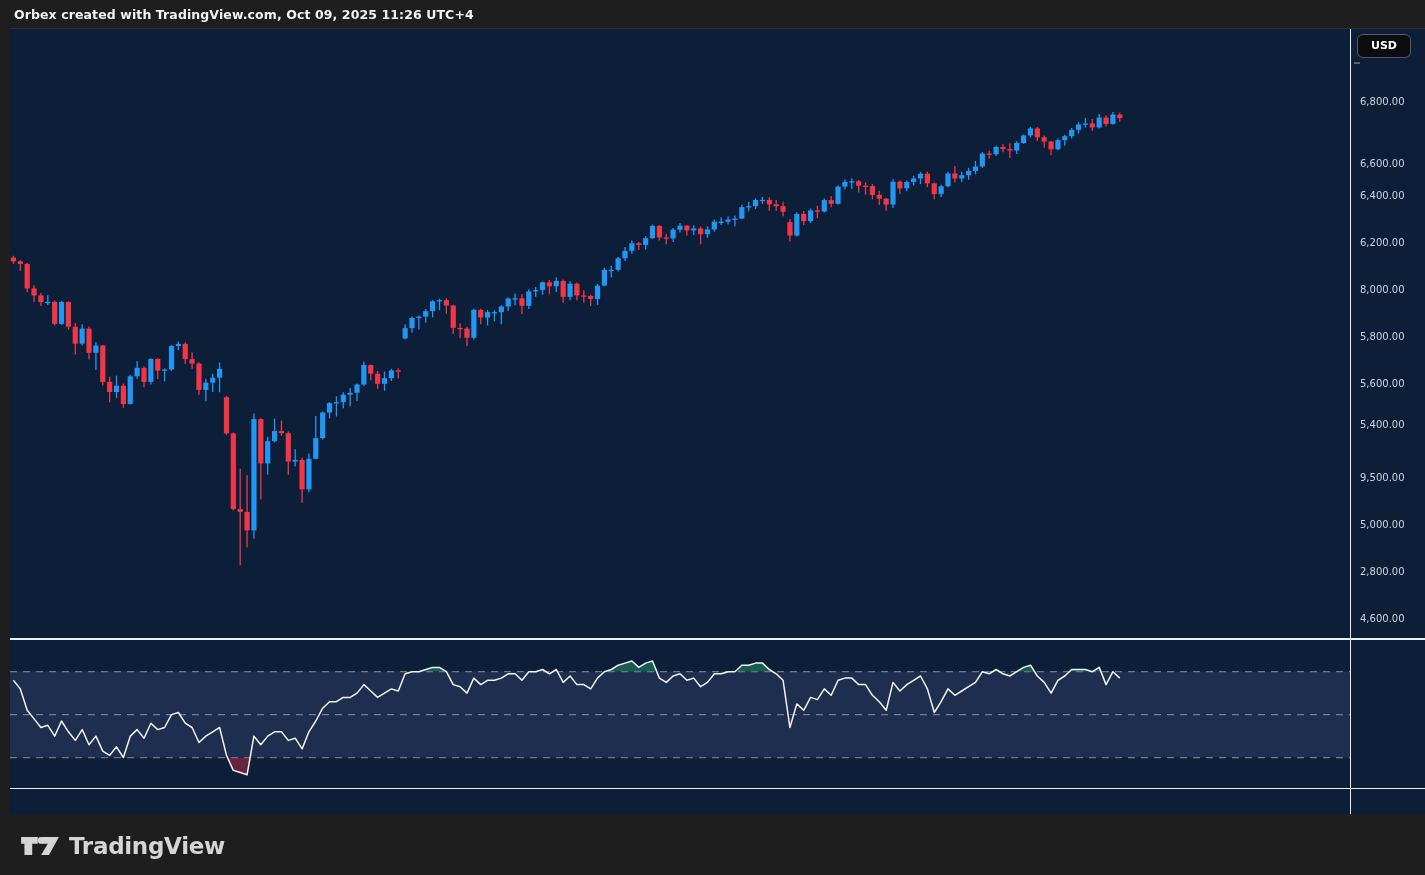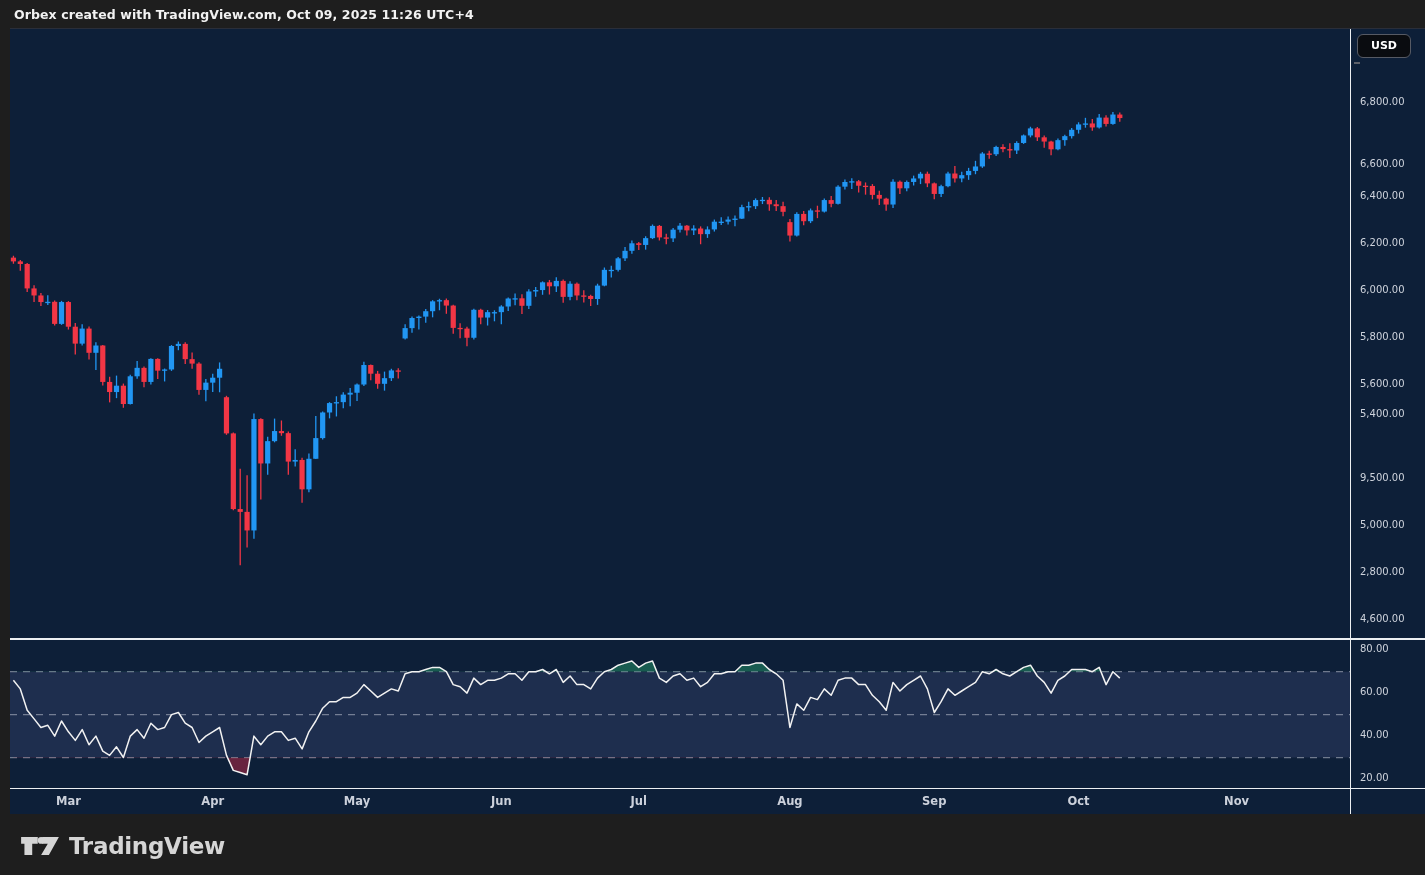--- a/index.html
+++ b/index.html
@@ -383,48 +383,31 @@
   <div class="sep-h" id="sep-rsi-time"></div>
   <div id="sep-axis-v"></div>
 
   <div id="price-axis">
     <div id="usd-btn">USD</div>
     <div id="usd-dash"></div>
   <div class="tick-label" style="top: 67.4877px;">6,800.00</div>
       <div class="tick-label" style="top: 129px;">6,600.00</div>
       <div class="tick-label" style="top: 161.478px;">6,400.00</div>
       <div class="tick-label" style="top: 208.474px;">6,200.00</div>
-      <div class="tick-label" style="top: 255.469px;">6,000.00</div>
+      <div class="tick-label" style="top: 255.469px;">8,000.00</div>
       <div class="tick-label" style="top: 302.465px;">5,800.00</div>
       <div class="tick-label" style="top: 349.46px;">5,600.00</div>
-      <div class="tick-label" style="top: 379px; text-align: center;">5,400.00</div>
+      <div class="tick-label" style="top: 390px; text-align: center;">5,400.00</div>
       <div class="tick-label" style="top: 443.451px;">9,500.00</div>
       <div class="tick-label" style="top: 490.446px;">5,000.00</div>
       <div class="tick-label" style="top: 537.441px;">2,800.00</div>
       <div class="tick-label" style="top: 584.437px;">4,600.00</div>
     </div>
 
-  <div id="rsi-axis">
-      <div class="tick-label" style="top: 2.22774px;">80.00</div>
-      <div class="tick-label" style="top: 45.1474px;">60.00</div>
-      <div class="tick-label" style="top: 88.0672px;">40.00</div>
-      <div class="tick-label" style="top: 130.987px;">20.00</div>
-    </div>
-
-  <div id="time-axis">
-      <div class="month-label" style="left: 58.4103px;">Mar</div>
-      <div class="month-label" style="left: 202.718px;">Apr</div>
-      <div class="month-label" style="left: 347.026px;">May</div>
-      <div class="month-label" style="left: 491.333px;">Jun</div>
-      <div class="month-label" style="left: 628.769px;">Jul</div>
-      <div class="month-label" style="left: 779.949px;">Aug</div>
-      <div class="month-label" style="left: 924.256px;">Sep</div>
-      <div class="month-label" style="left: 1068.56px;">Oct</div>
-      <div class="month-label" style="left: 1226.62px;">Nov</div>
-    </div>
+
 </div>
 
 <div id="branding">
   <svg width="40" height="26" viewBox="0 0 72 44">
     <g fill="#d5d5d5">
       <path d="M2 6 H32 V18 H22 V38 H8 V18 H2 Z"></path>
       <circle cx="38" cy="12" r="6"></circle>
       <path d="M40 6 H70 L52 38 H38 L50 18 H40 Z"></path>
     </g>
   </svg>

